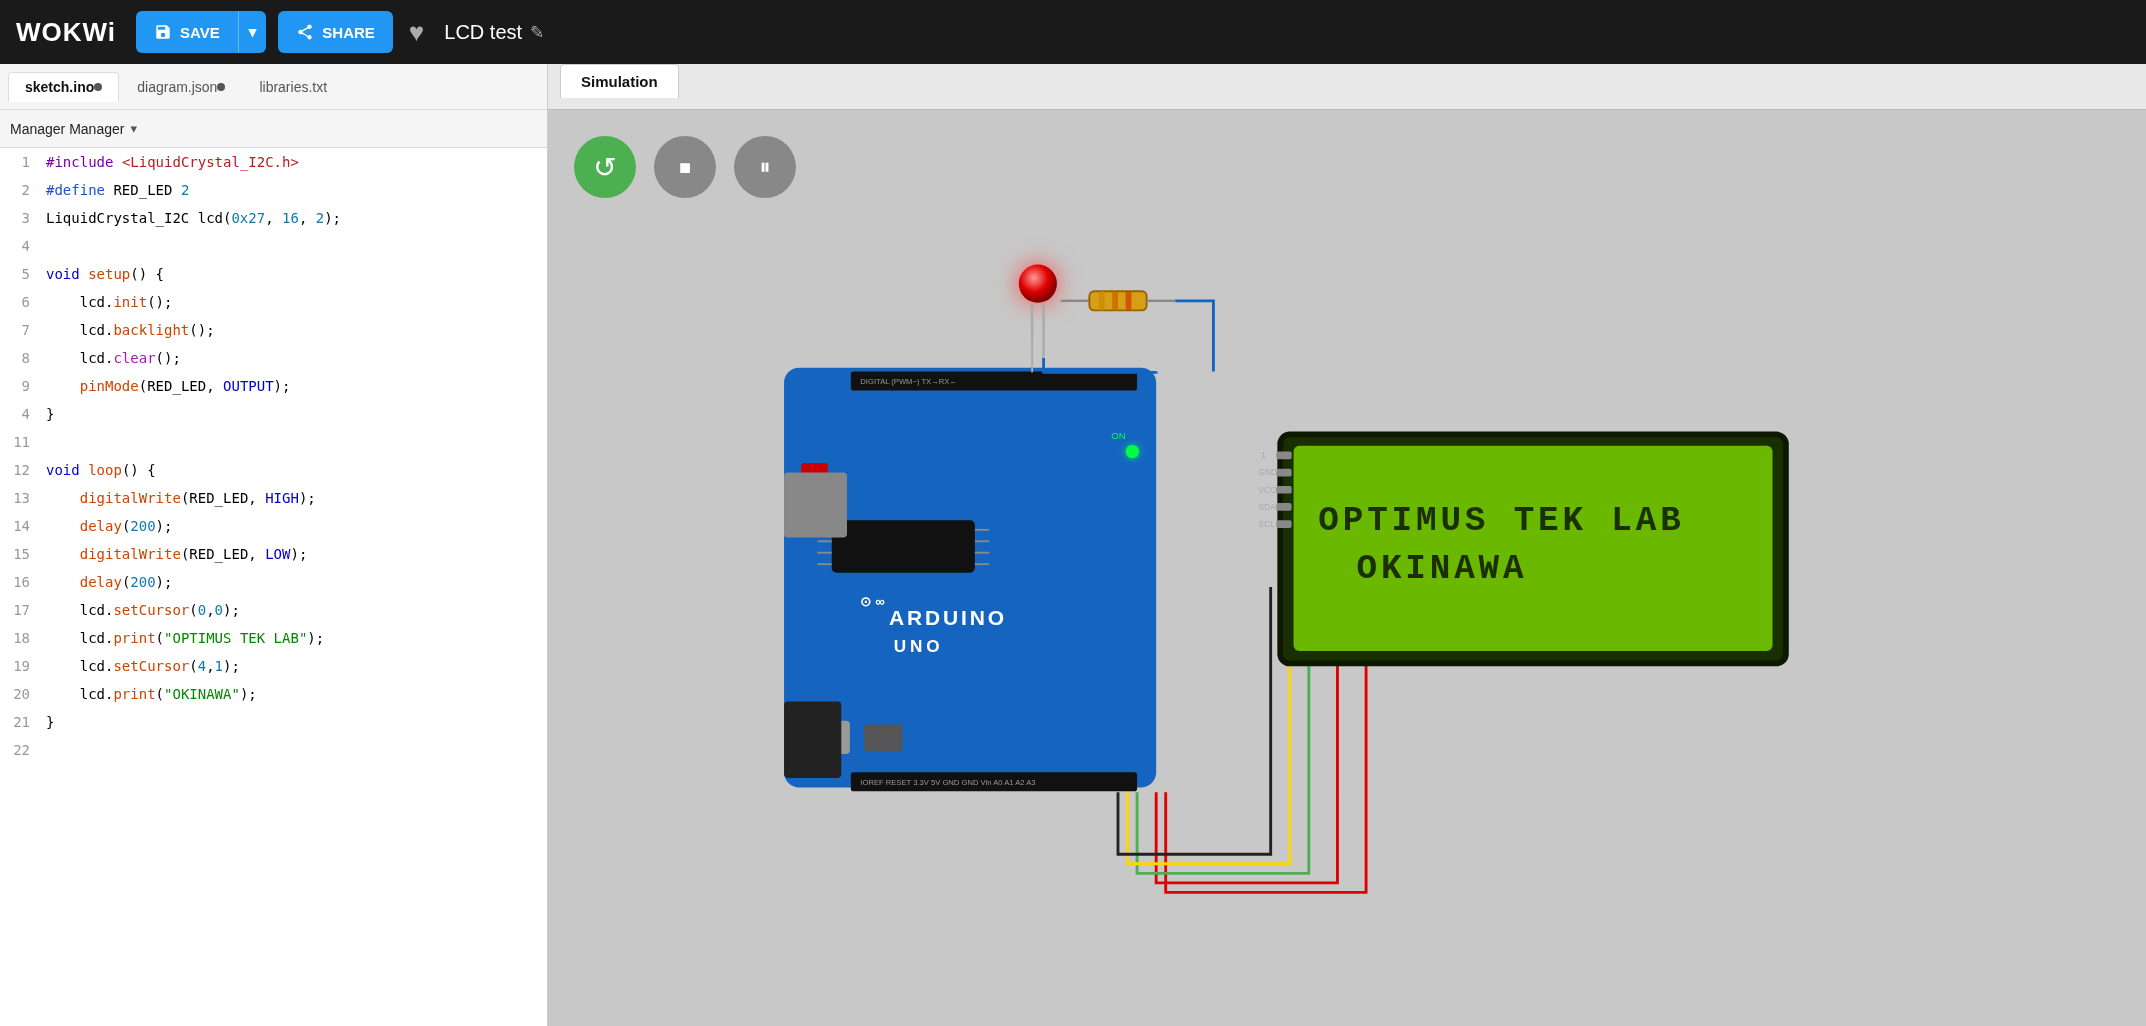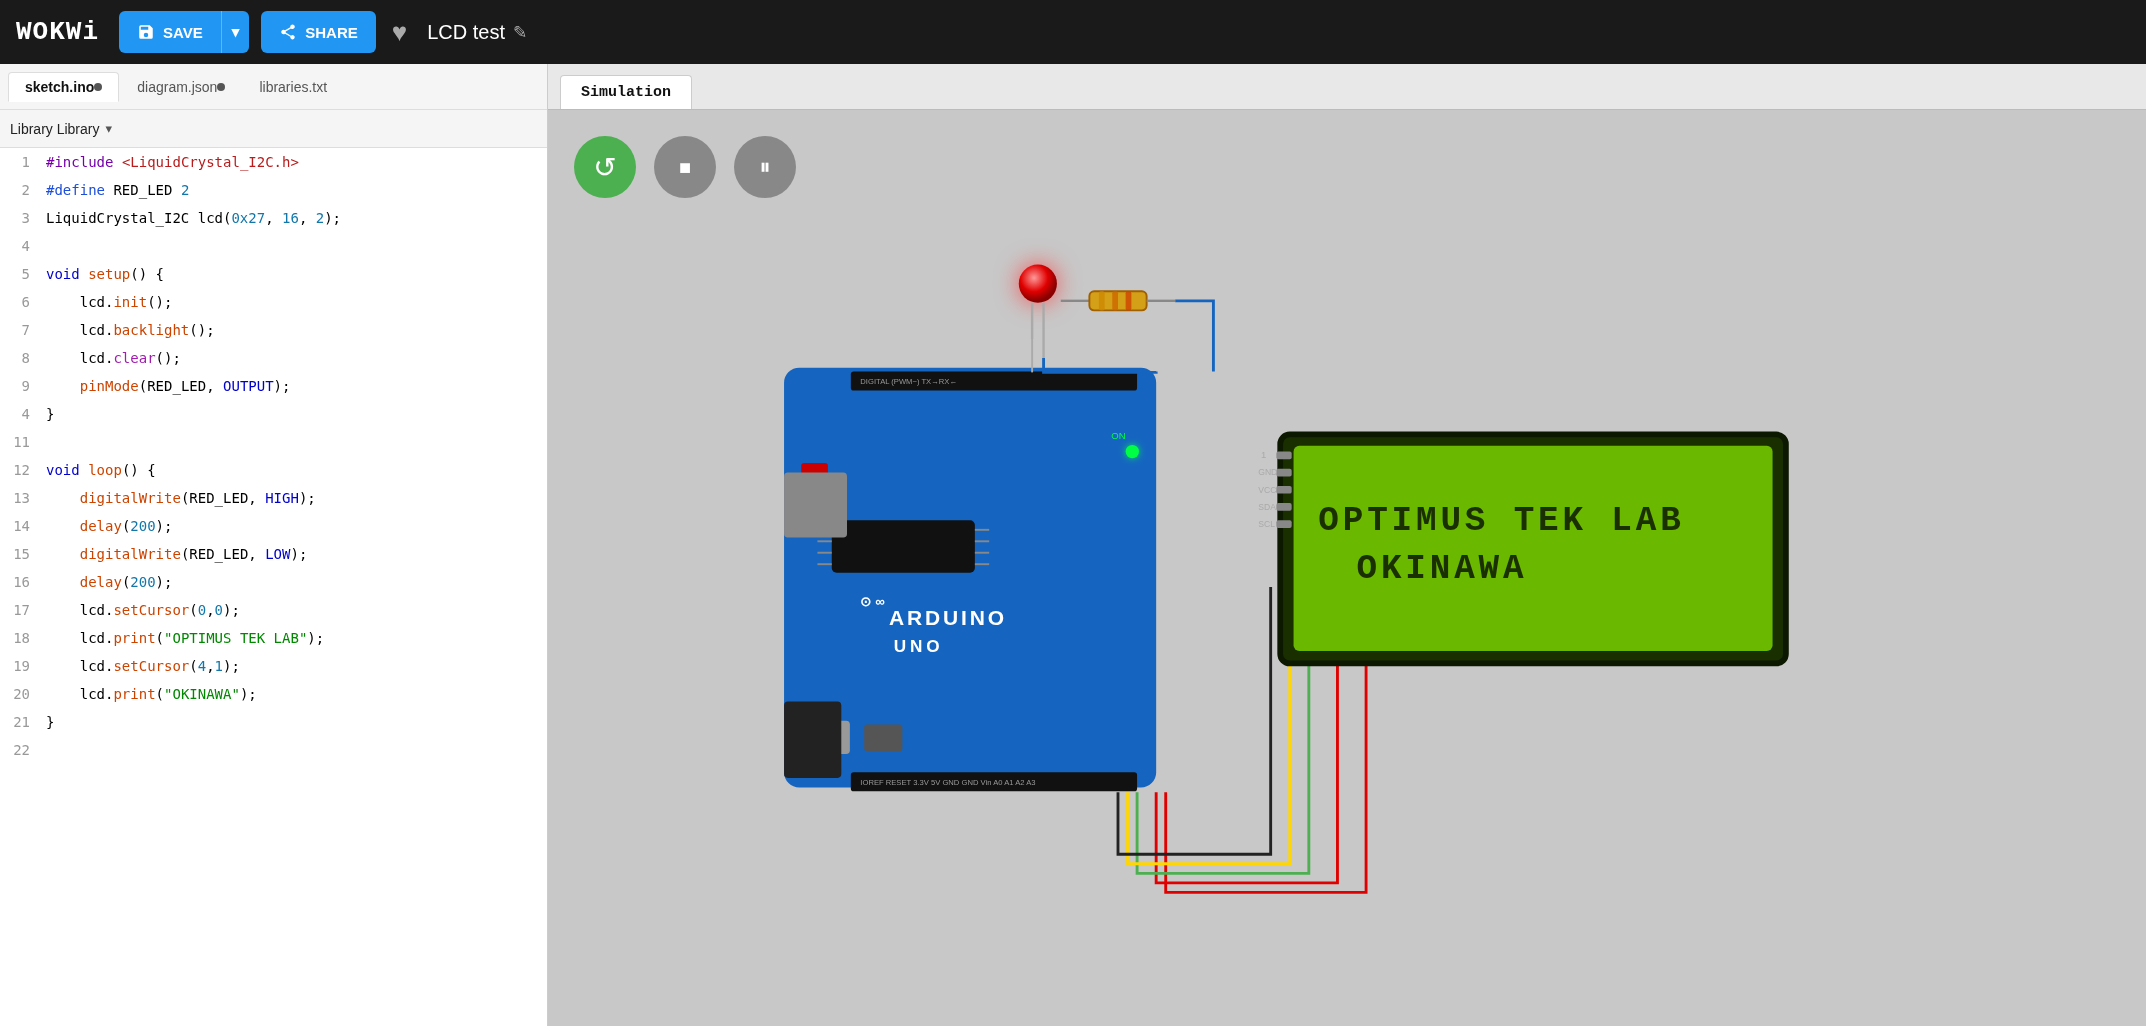--- a/index.html
+++ b/index.html
@@ -11,21 +11,21 @@
       height: 64px;
       display: flex;
       align-items: center;
       padding: 0 16px;
       gap: 12px;
     }
     #logo {
       color: #fff;
       font-size: 26px;
       font-weight: bold;
-      font-family: Liberation Mono, monospace;
+      font-family: Liberation Sans, sans-serif;
       margin-right: 8px;
       letter-spacing: 1px;
     }
     .btn-save {
       background: #2196F3;
       color: #fff;
       border: none;
       border-radius: 6px;
       height: 42px;
       display: flex;
@@ -178,23 +178,22 @@
       flex: 1;
       background: #c8c8c8;
       display: flex;
       flex-direction: column;
     }
     #sim-tabs {
       background: #e8e8e8;
       border-bottom: 1px solid #bbb;
       height: 46px;
       display: flex;
-      align-items: flex-end;
+      align-items: flex-start;
       padding: 0 12px;
-      font-family: Liberation Mono, monospace;
     }
     .sim-tab {
       padding: 8px 20px;
       font-size: 15px;
       font-weight: 700;
       cursor: pointer;
       border-radius: 4px 4px 0 0;
       border: 1px solid #ccc;
       border-bottom: none;
       background: #fff;
@@ -272,21 +271,21 @@
       <button class="tab">
         <span>diagram.json</span>
         <span class="tab-dot"></span>
       </button>
       <button class="tab">
         <span>libraries.txt</span>
       </button>
     </div>
 
     <div id="library-bar">
-      <span class="lib-label">Library Library</span>
+      <span class="lib-label">Manager Manager</span>
       <span class="lib-dropdown-arrow">▾</span>
     </div>
 
     <div id="code-area">
 
       <div class="code-line">
         <span class="line-num">1</span>
         <span class="line-content"><span style="color:#7700aa">#include</span> <span style="color:#b91c1c">&lt;LiquidCrystal_I2C.h&gt;</span></span>
       </div>
 

